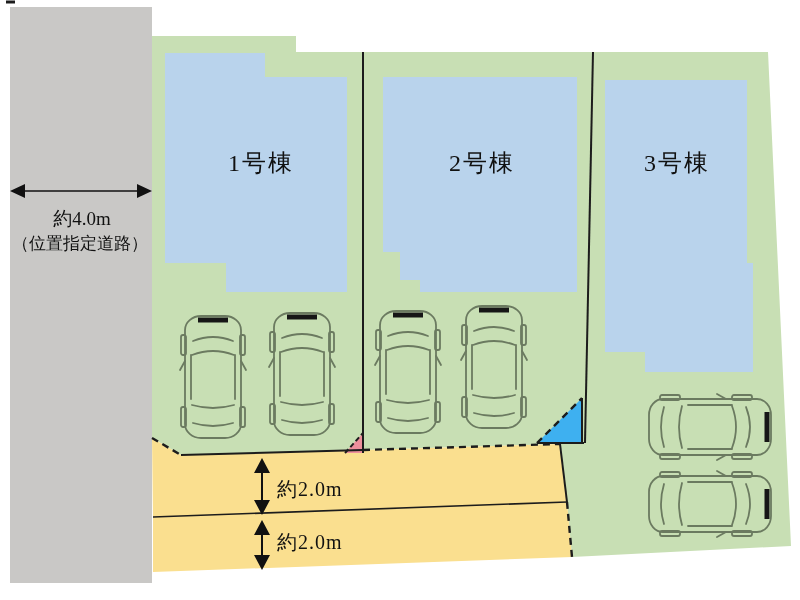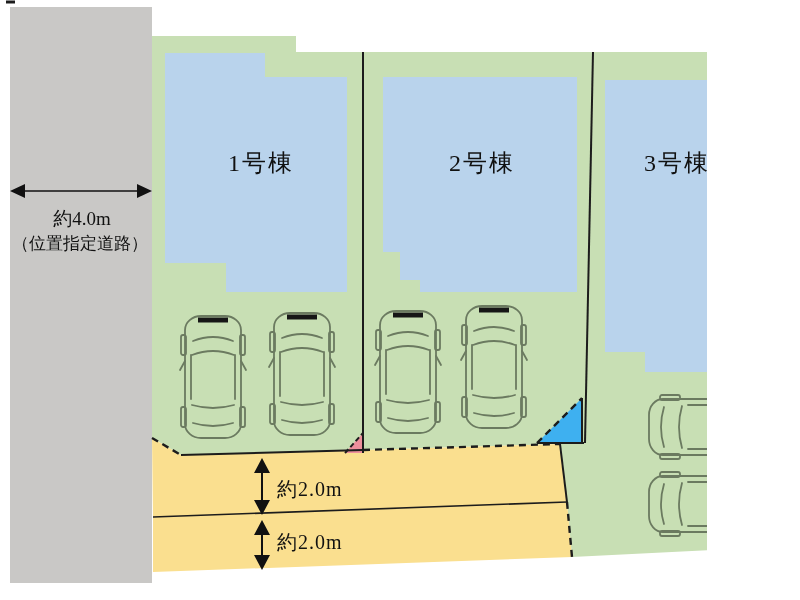--- a/index.html
+++ b/index.html
@@ -1,16 +1,16 @@
 <!DOCTYPE html>
 <html><head>
 <meta charset="utf-8">
 <style>
   html,body{margin:0;padding:0;background:#ffffff;}
-  .stage{position:relative;width:707px;height:600px;background:#ffffff;overflow:hidden;}
+  .stage{position:relative;width:800px;height:600px;background:#ffffff;overflow:hidden;}
   svg text{font-family:"Liberation Serif","DejaVu Serif",serif;fill:#111;}
   .lbl-building{font-size:24px;text-anchor:middle;letter-spacing:2px;}
   .lbl-road{font-size:19px;text-anchor:middle;}
   .lbl-road-sub{font-size:17px;text-anchor:middle;}
   .lbl-dim{font-size:20px;text-anchor:start;letter-spacing:1px;}
   .solid{stroke:#1c1c1c;fill:none;}
   .dashed{stroke:#1c1c1c;fill:none;stroke-width:2.4;stroke-dasharray:7 5;}
   .car-line{fill:none;stroke:#6b7a60;stroke-width:1.8;stroke-linecap:round;}
   .car-bold{fill:none;stroke:#161616;stroke-width:5;stroke-linecap:butt;}
   .arrowfill{fill:#111;stroke:none;}

